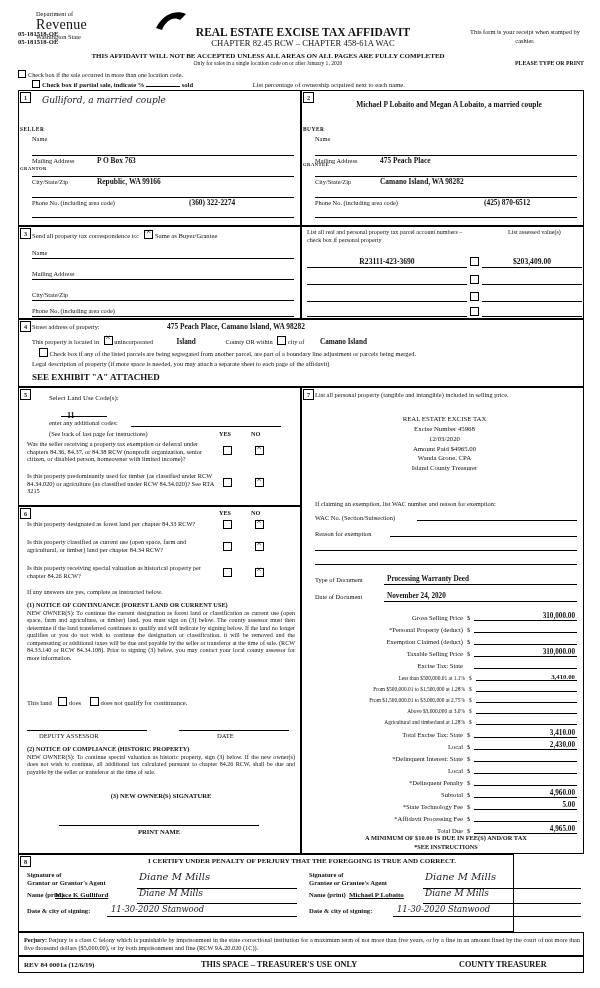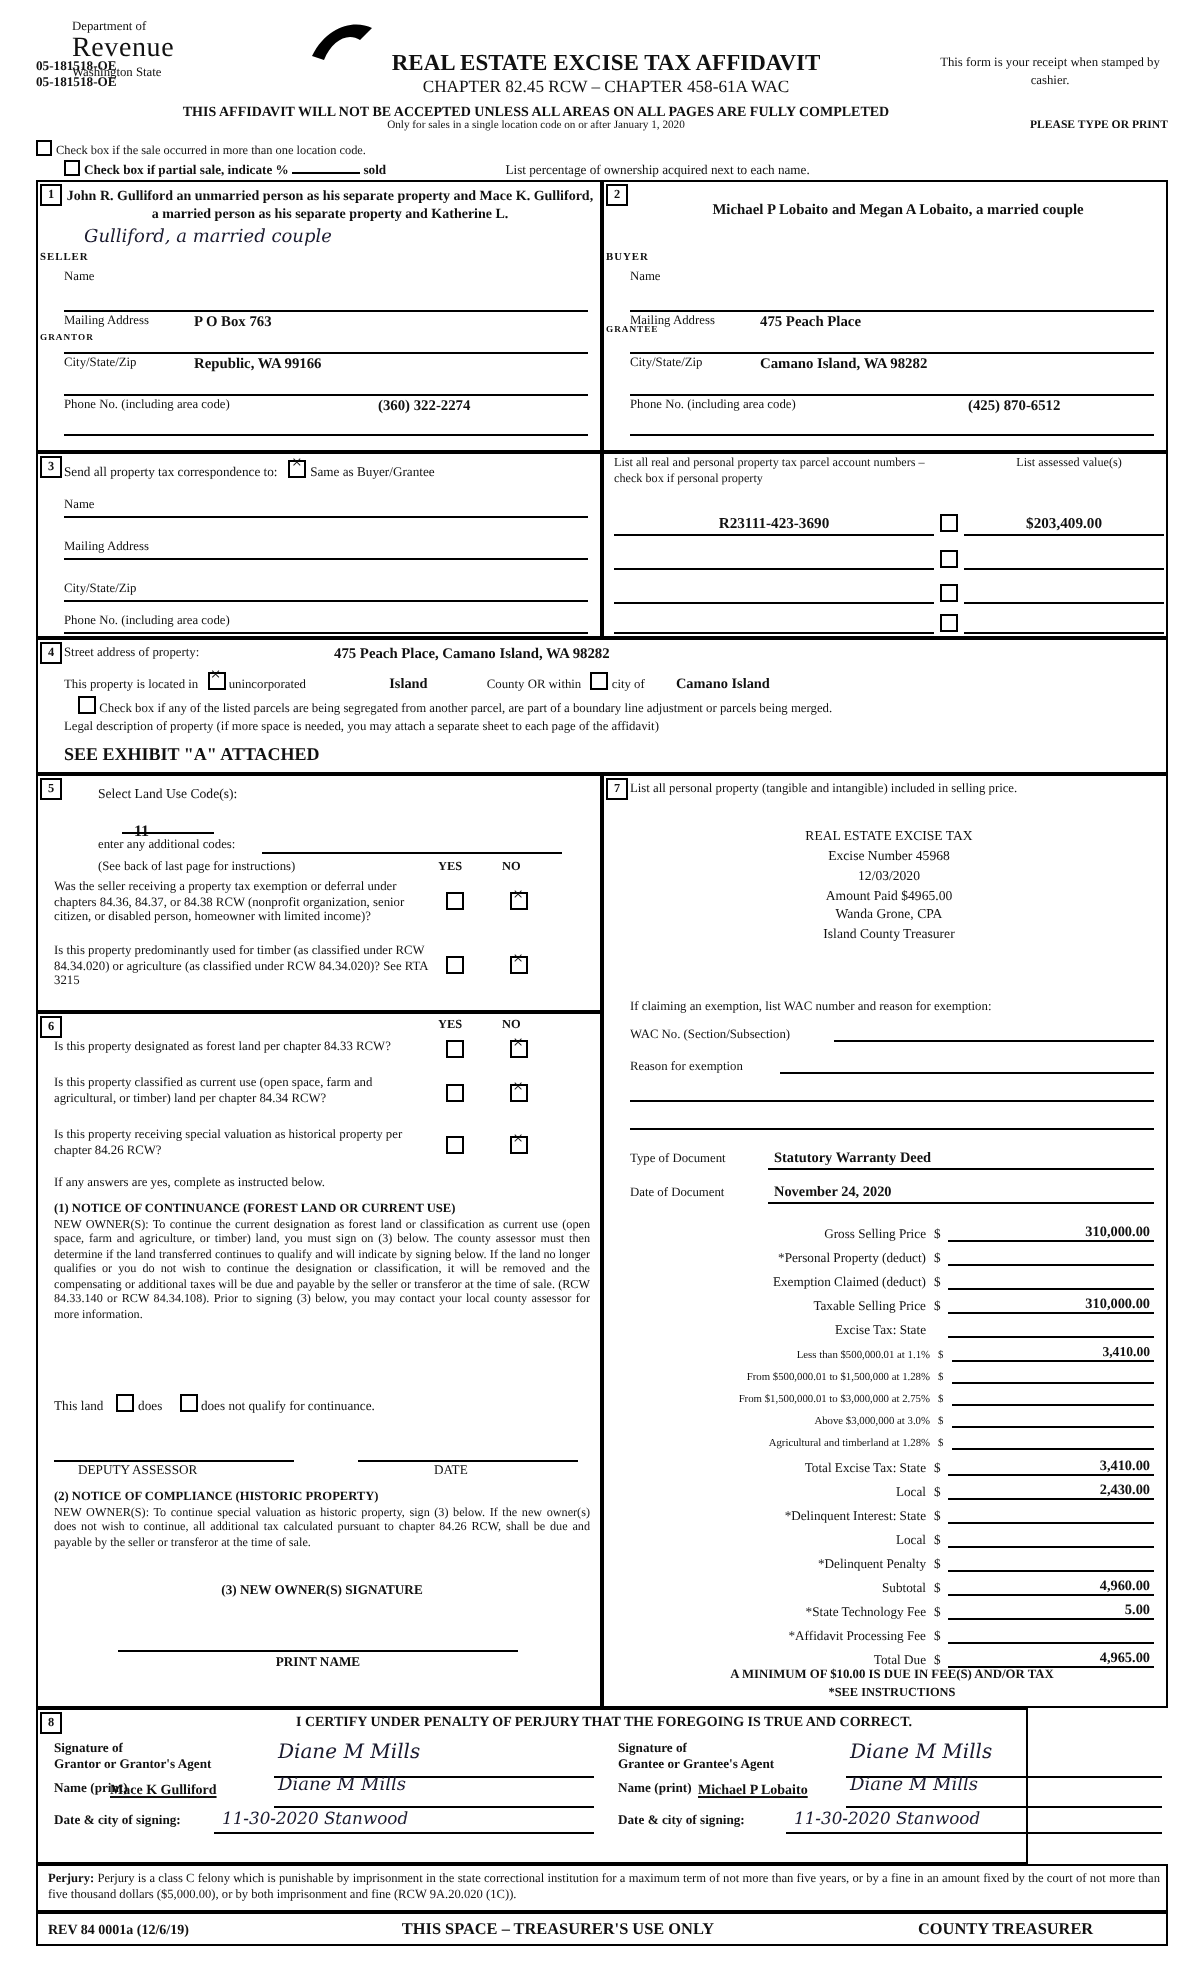--- a/index.html
+++ b/index.html
@@ -74,21 +74,20 @@
     <span style="display:inline-block;width:34px;border-bottom:1px solid #000;"></span>
     <span class="bold">sold</span>
     <span style="margin-left:58px;">List percentage of ownership acquired next to each name.</span>
   </div>
 
   <div class="box" style="left:0px;top:80px;width:283px;height:136px;">
     <div class="numbadge">1</div>
     <div class="vlabel" style="top:36px;">SELLER</div>
     <div class="vlabel" style="top:76px;font-size:4.6px;">GRANTOR</div>
     <div style="position:absolute;left:13px;top:3px;width:266px;">
-      <div class="bold" style="font-size:7px;line-height:1.35;text-align:center;">John R. Gulliford an unmarried person as his separate property and Mace K. Gulliford, a married person as his separate property and Katherine L.</div>
       <div class="hand" style="margin-top:1px;margin-left:10px;">Gulliford, a married couple</div>
     </div>
     <div class="fieldrow" style="left:13px;top:44px;">Name</div>
     <div style="position:absolute;left:13px;top:64px;width:262px;border-bottom:1px solid #000;"></div>
     <div class="fieldrow" style="left:13px;top:66px;">Mailing Address</div>
     <div class="fieldrow bold" style="left:78px;top:65px;font-size:7.4px;">P O Box 763</div>
     <div style="position:absolute;left:13px;top:85px;width:262px;border-bottom:1px solid #000;"></div>
     <div class="fieldrow" style="left:13px;top:87px;">City/State/Zip</div>
     <div class="fieldrow bold" style="left:78px;top:86px;font-size:7.4px;">Republic, WA 99166</div>
     <div style="position:absolute;left:13px;top:106px;width:262px;border-bottom:1px solid #000;"></div>
@@ -154,21 +153,21 @@
   </div>
 
   <div class="box" style="left:0px;top:309px;width:566px;height:68px;">
     <div class="numbadge">4</div>
     <div class="fieldrow" style="left:13px;top:3px;">Street address of property:</div>
     <div class="fieldrow bold" style="left:148px;top:2px;font-size:7.4px;">475 Peach Place, Camano Island, WA  98282</div>
     <div class="fieldrow" style="left:13px;top:16px;">
       <span>This property is located in</span>
       <span class="sqx" style="margin-left:3px;"></span>
       <span>unincorporated</span>
-      <span class="bold" style="margin-left:40px;font-size:7.2px;">Island</span>
+      <span class="bold" style="margin-left:22px;font-size:7.2px;">Island</span>
       <span style="margin-left:28px;">County OR  within</span>
       <span class="sq" style="margin-left:3px;"></span>
       <span>city of</span>
       <span class="bold" style="margin-left:14px;font-size:7.2px;">Camano Island</span>
     </div>
     <div class="fieldrow" style="left:20px;top:28px;width:540px;">
       <span class="sq"></span>
       <span>Check box if any of the listed parcels are being segregated from another parcel, are part of a boundary line adjustment or parcels being merged.</span>
     </div>
     <div class="fieldrow" style="left:13px;top:40px;width:540px;">Legal description of property (if more space is needed, you may attach a separate sheet to each page of the affidavit)</div>
@@ -251,21 +250,21 @@
 
     <div class="fieldrow" style="left:13px;top:112px;width:265px;">If claiming an exemption, list WAC number and reason for exemption:</div>
     <div class="fieldrow" style="left:13px;top:126px;">WAC No. (Section/Subsection)</div>
     <div style="position:absolute;left:115px;top:132px;width:160px;border-bottom:1px solid #000;"></div>
     <div class="fieldrow" style="left:13px;top:142px;">Reason for exemption</div>
     <div style="position:absolute;left:88px;top:148px;width:187px;border-bottom:1px solid #000;"></div>
     <div style="position:absolute;left:13px;top:162px;width:262px;border-bottom:1px solid #000;"></div>
     <div style="position:absolute;left:13px;top:176px;width:262px;border-bottom:1px solid #000;"></div>
 
     <div class="fieldrow" style="left:13px;top:188px;">Type of Document</div>
-    <div class="fieldrow bold" style="left:85px;top:187px;font-size:7.2px;">Statutory Warranty Deed</div>
+    <div class="fieldrow bold" style="left:85px;top:187px;font-size:7.2px;">Processing Warranty Deed</div>
     <div style="position:absolute;left:82px;top:196px;width:193px;border-bottom:1px solid #000;"></div>
     <div class="fieldrow" style="left:13px;top:205px;">Date of Document</div>
     <div class="fieldrow bold" style="left:85px;top:204px;font-size:7.2px;">November 24, 2020</div>
     <div style="position:absolute;left:82px;top:213px;width:193px;border-bottom:1px solid #000;"></div>
 
     <div id="money-rows" style="position:absolute;left:13px;top:221px;width:262px;">
           <div style="display: flex; align-items: flex-end; height: 12px; font-size: 6.6px;">
             <div style="flex: 0 0 148px; text-align: right; padding-right: 4px;">Gross Selling Price</div>
             <div style="flex: 0 0 7px;">$</div>
             <div style="flex: 1 1 0%; border-bottom: 1px solid rgb(0, 0, 0); text-align: right; font-weight: bold; font-size: 7.2px; padding-right: 2px;">310,000.00</div>

